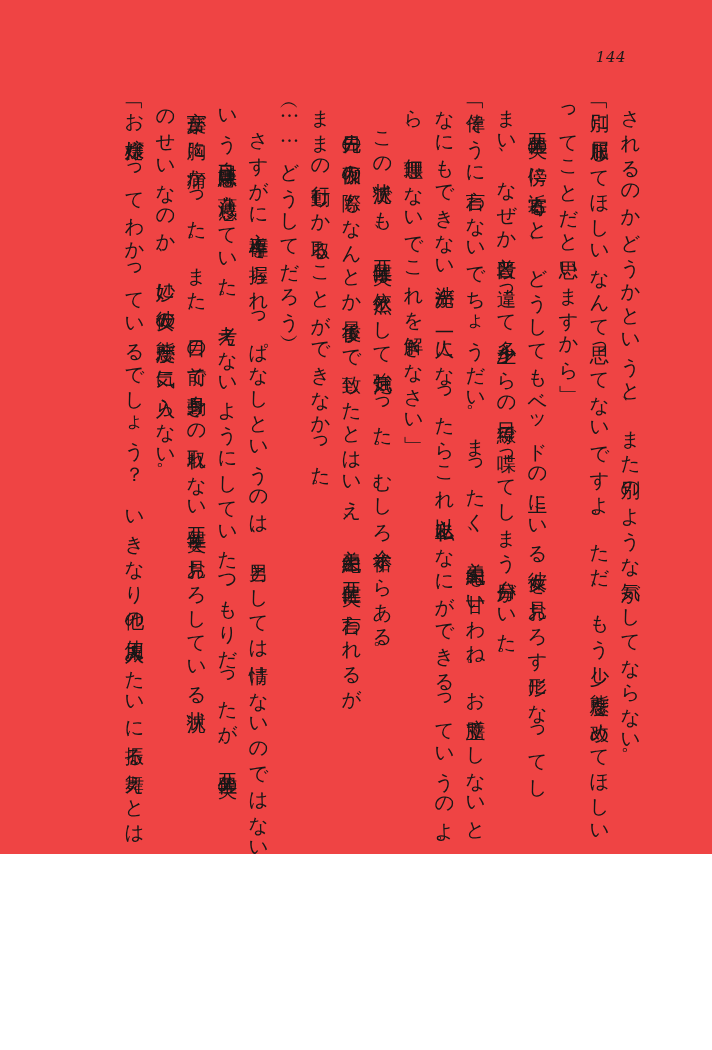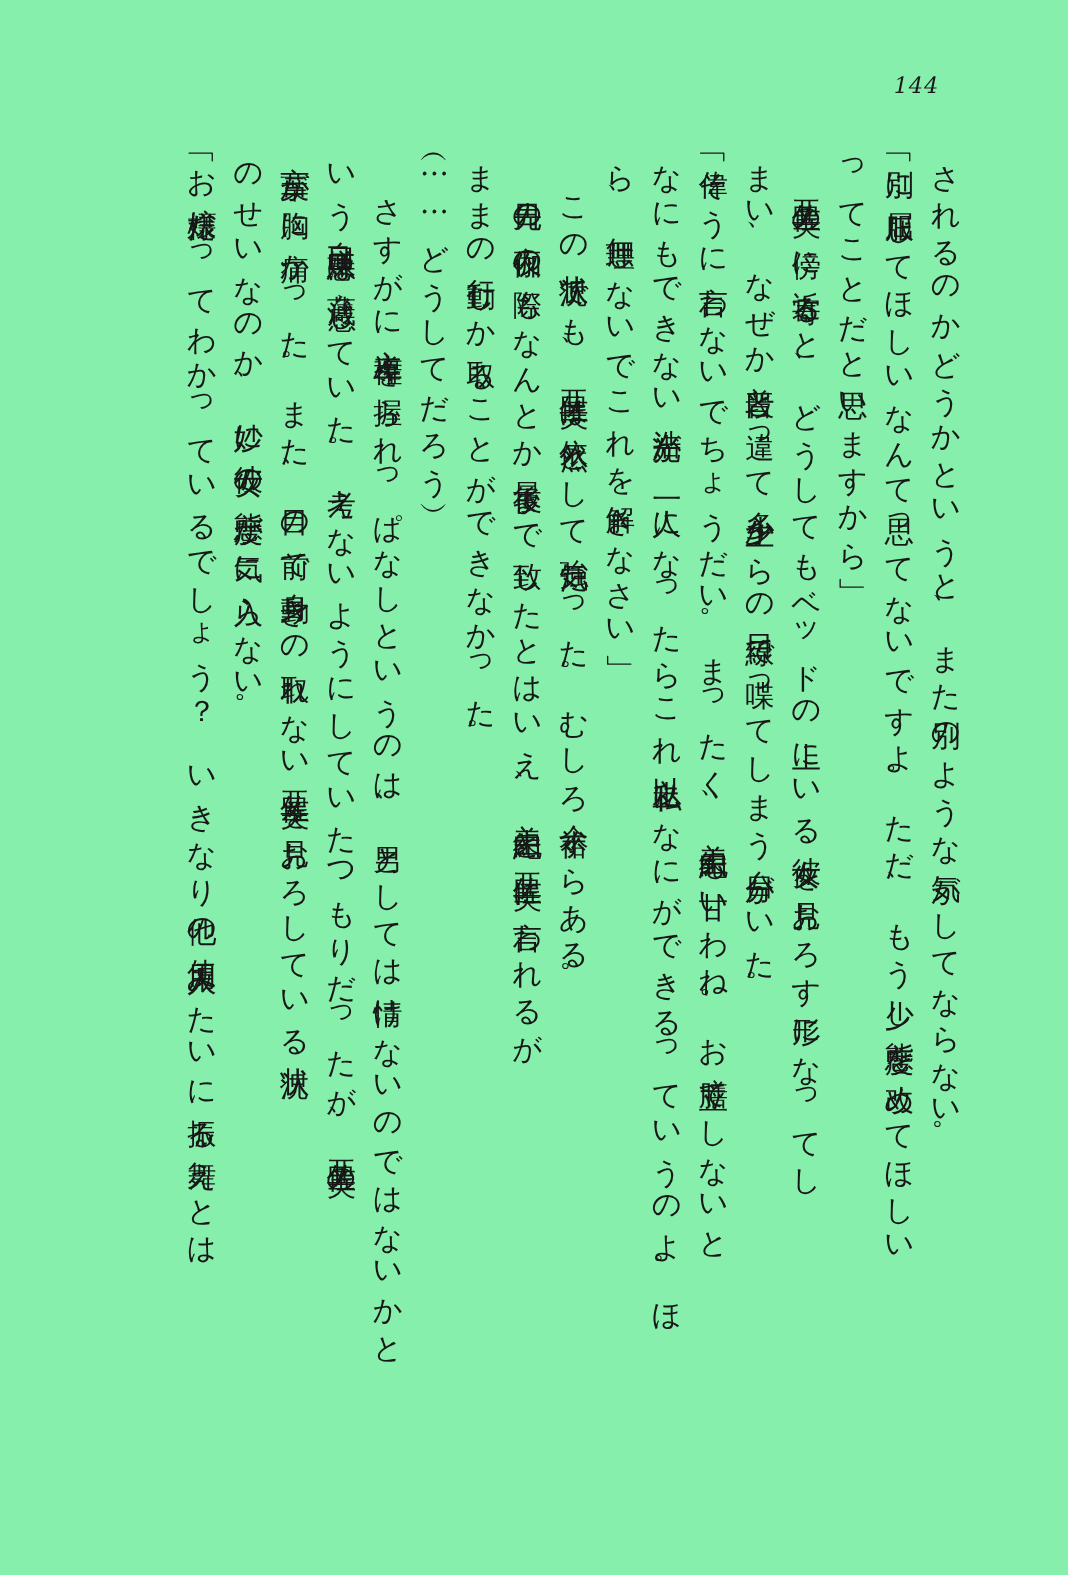--- a/index.html
+++ b/index.html
@@ -3,22 +3,22 @@
 <meta charset="utf-8">
 <style>
   html, body {
     margin: 0;
     padding: 0;
     background: #ffffff;
   }
   .page {
     position: relative;
     width: 712px;
-    height: 1050px;
-    background: #86efac;
+    height: 854px;
+    background: #ef4444;
     overflow: hidden;
     font-family: "DejaVu Serif", "Liberation Serif", serif;
     color: #1a1a1a;
   }
   .page-number {
     position: absolute;
     top: 48px;
     right: 86px;
     font-family: "DejaVu Serif", "Liberation Serif", serif;
     font-style: italic;

